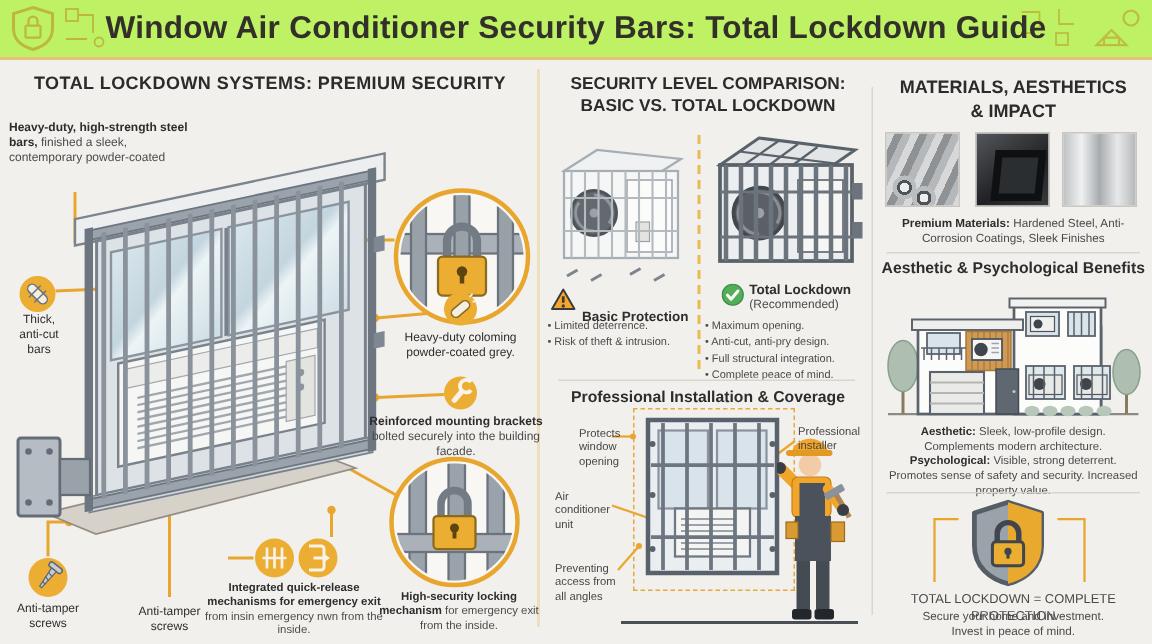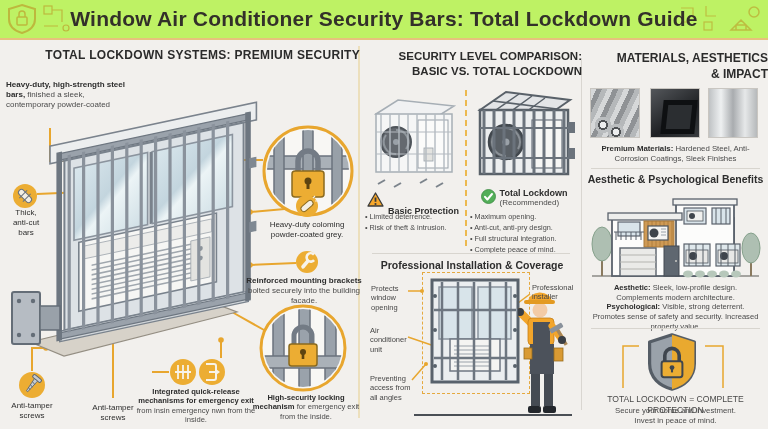--- a/index.html
+++ b/index.html
@@ -10,21 +10,21 @@
   .hdr{position:absolute;left:0;top:0;width:768px;height:38px;background:#bef264;border-bottom:2px solid #e7c17c;}
   .hdr-title{position:absolute;left:0;top:0;width:768px;height:38px;line-height:38px;text-align:center;
     font-size:21px;font-weight:bold;color:#33302a;letter-spacing:.2px;}
   
   .panel{position:absolute;top:40px;height:389px;}
   #panel-left{left:0;width:360px;}
   #panel-mid{left:362px;width:220px;}
   #panel-right{left:583px;width:185px;}
   .vdiv1{position:absolute;left:358px;top:46px;width:2px;height:372px;background:#ecdfbc;}
   .vdiv2{position:absolute;left:581px;top:58px;width:1px;height:352px;background:#d9d6d1;}
-  .panel-title{position:absolute;left:0;width:100%;text-align:right;font-weight:bold;color:#2b2b2b;}
+  .panel-title{position:absolute;left:0;width:100%;text-align:center;font-weight:bold;color:#2b2b2b;}
   .pre{white-space:pre-line;}
   
   .cl{position:absolute;font-size:8px;line-height:1.22;color:#4b4b4b;}
   .lead{font-weight:bold;color:#2d2d2d;}
   .ctr{text-align:center;}
   .bld{font-weight:normal;color:#2d2d2d;}
   
   .mid-title{top:9px;font-size:11.5px;line-height:1.3;}
   .cmp-head{position:absolute;display:flex;align-items:flex-start;justify-content:center;gap:4px;}
   .cmp-name{font-size:9px;font-weight:bold;color:#2d2d2d;line-height:1.15;}
@@ -361,21 +361,21 @@
       <rect x="6" y="60" width="8" height="11" fill="#d99a33" stroke="#9a6d1c" stroke-width="0.8"></rect>
       <rect x="36" y="60" width="9" height="13" fill="#d99a33" stroke="#9a6d1c" stroke-width="0.8"></rect>
       <rect x="13" y="86" width="9" height="32" fill="#454b53"></rect>
       <rect x="26" y="86" width="9" height="32" fill="#454b53"></rect>
       <rect x="10" y="118" width="13" height="7" rx="2" fill="#23272c"></rect>
       <rect x="25" y="118" width="13" height="7" rx="2" fill="#23272c"></rect>
     </svg>
 
     <div class="ground" style="left:52px;top:374px;width:158px;height:2px"></div>
 
-    <div class="ml pre" style="left:9px;top:244px;width:44px">Protects
+    <div class="ml pre" style="left:24px;top:244px;width:44px">Protects
 window
 opening</div>
     <div class="ml pre" style="left:170px;top:243px;width:48px">Professional
 installer</div>
     <div class="ml pre" style="left:8px;top:286px;width:46px">Air
 conditioner
 unit</div>
     <div class="ml pre" style="left:8px;top:334px;width:52px">Preventing
 access from
 all angles</div>

